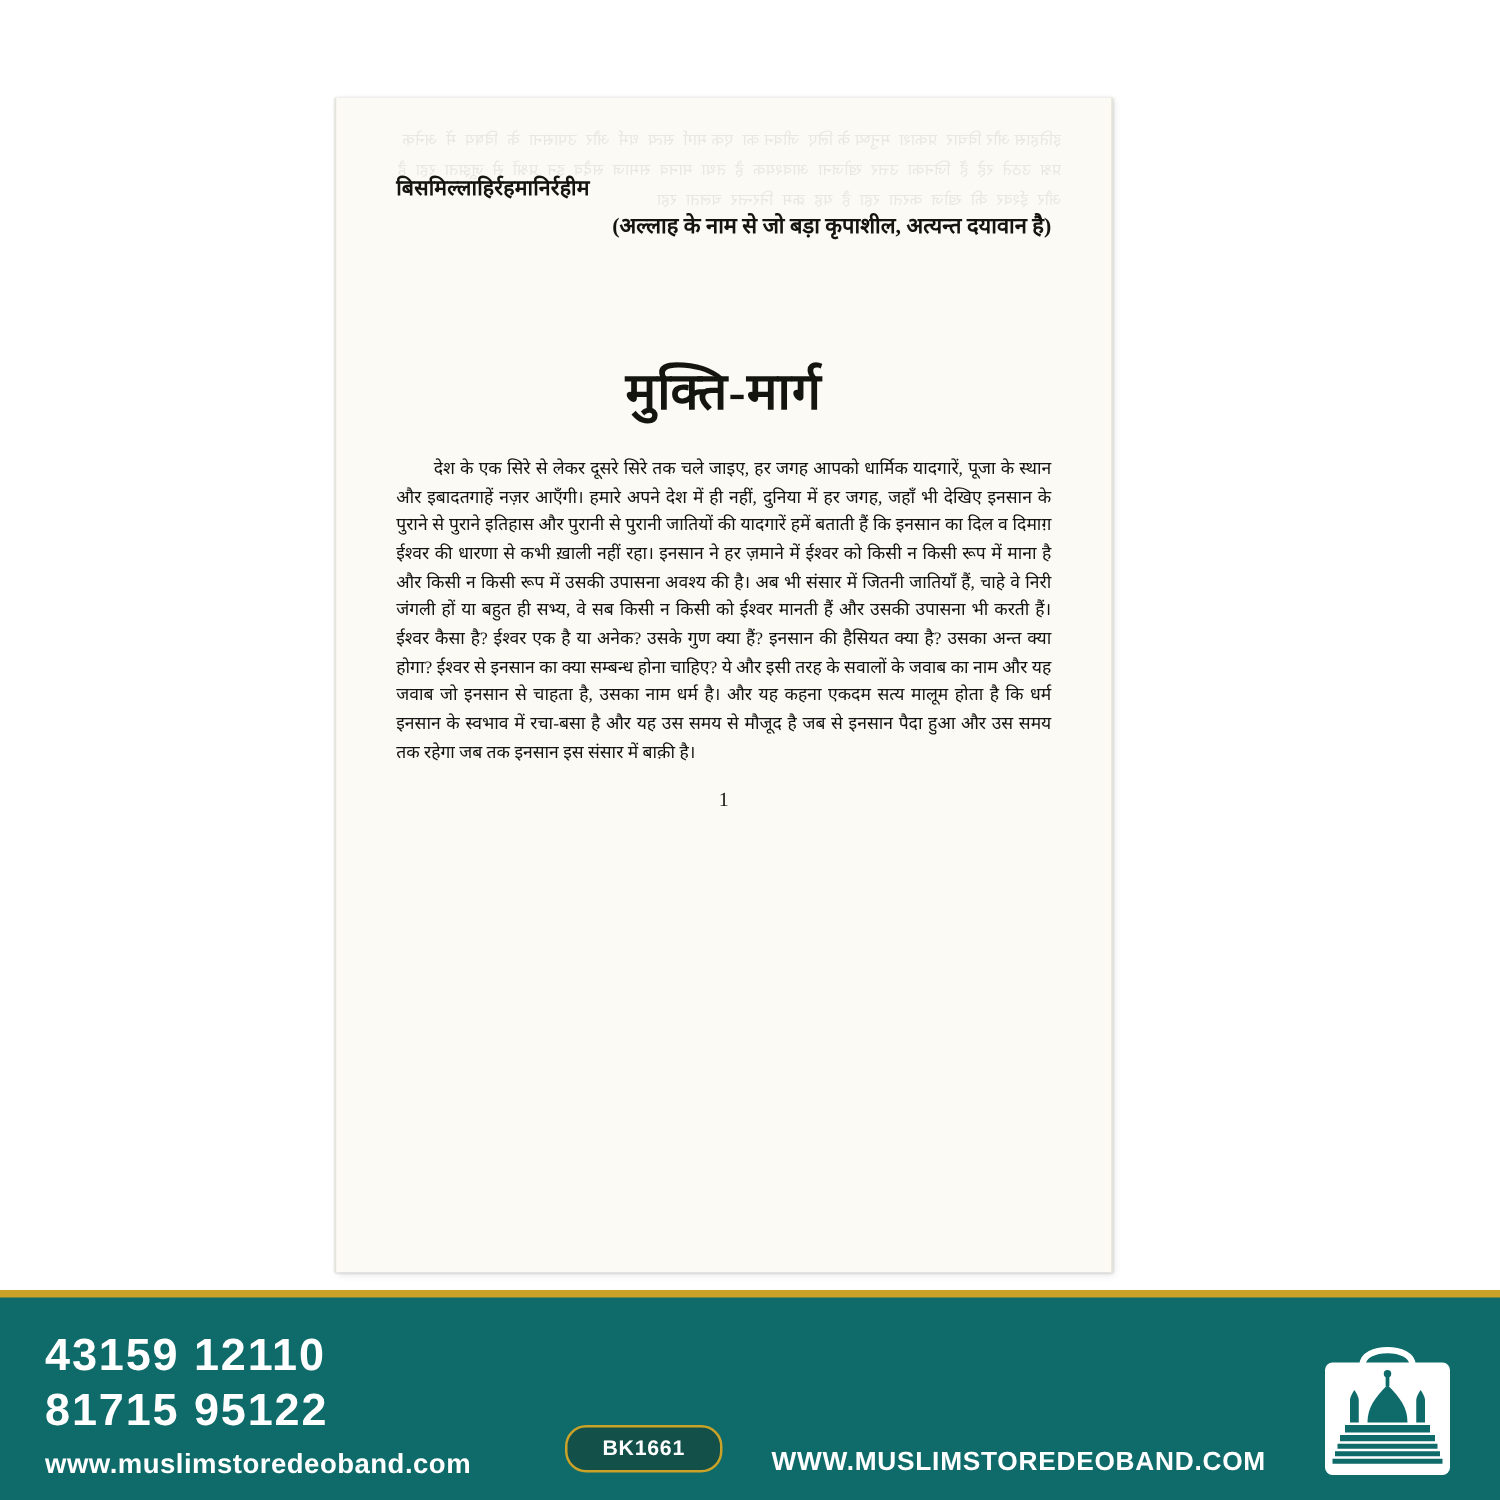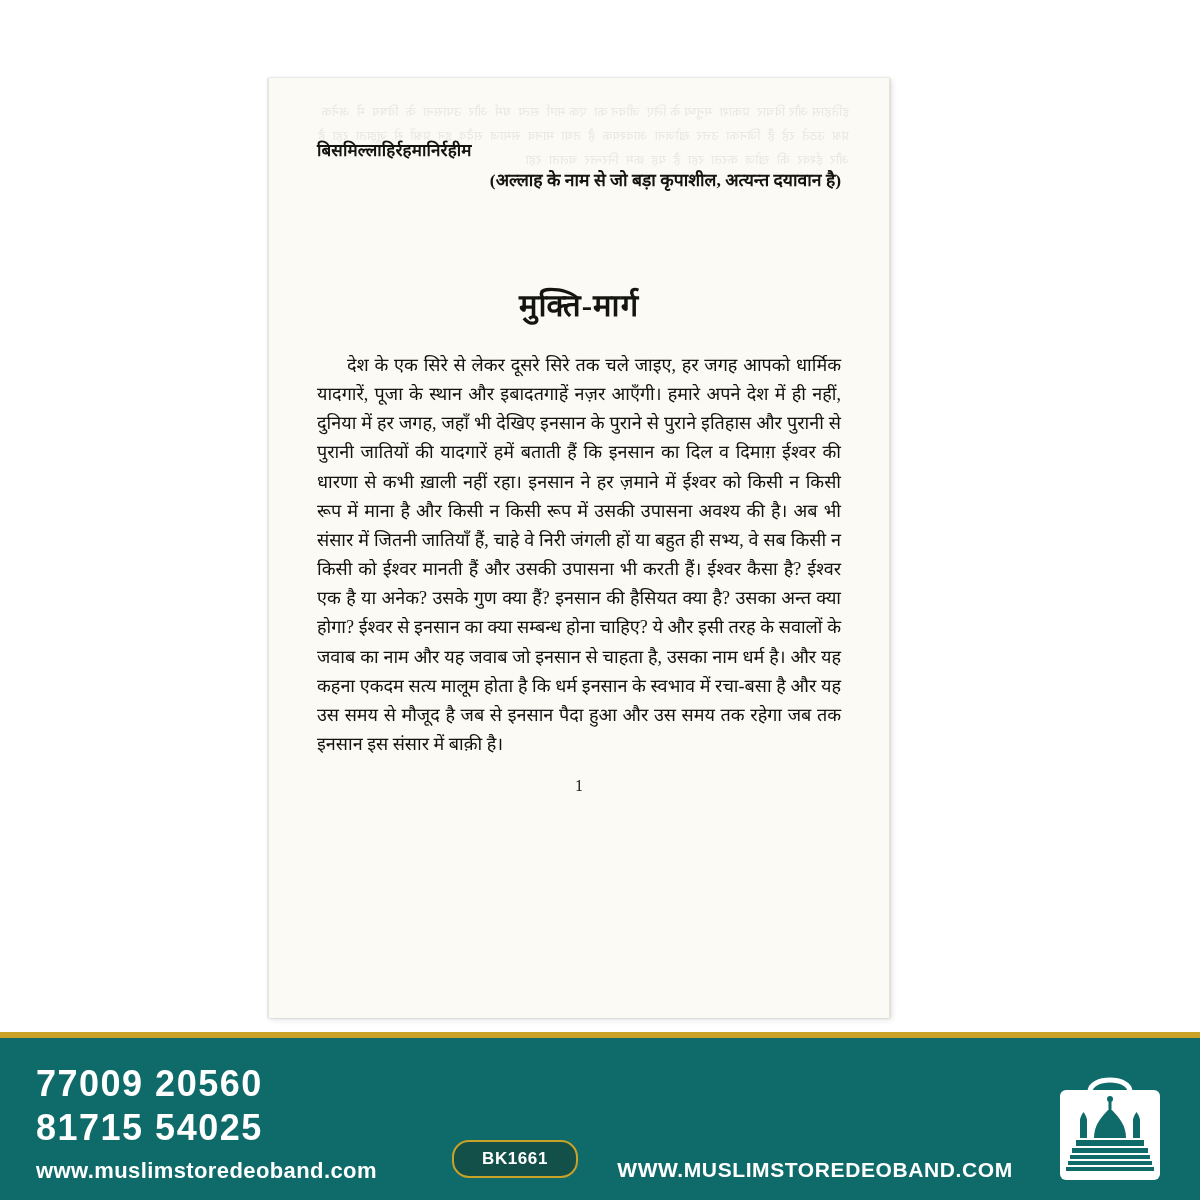--- a/index.html
+++ b/index.html
@@ -76,28 +76,28 @@
     font-family: "Liberation Serif", serif;
     font-weight: bold;
     font-size: 17.5px;
     margin: 0;
   }
 
   .chapter-title {
     text-align: center;
     font-family: "Liberation Serif", serif;
     font-weight: bold;
-    font-size: 31px;
+    font-size: 41px;
     letter-spacing: 1px;
     margin: 92px 0 26px 0;
   }
 
   .body-par {
     font-family: "Liberation Serif", serif;
-    font-size: 18px;
+    font-size: 14px;
     line-height: 1.62;
     text-align: justify;
     text-justify: inter-word;
     text-indent: 30px;
     margin: 0 0 14px 0;
     color: #121210;
   }
 
   .folio {
     text-align: center;
@@ -216,22 +216,22 @@
 
       <div class="folio">1</div>
 
     </div>
   </div>
 </div>
 
 <div class="footer-bar">
 
   <div class="footer-left">
-    <div class="phone">77009 20560</div>
-    <div class="phone">81715 54025</div>
+    <div class="phone">43159 12110</div>
+    <div class="phone">81715 95122</div>
     <div class="site">www.muslimstoredeoband.com</div>
   </div>
 
   <div class="sku-badge">BK1661</div>
 
 
   <div class="footer-url">WWW.MUSLIMSTOREDEOBAND.COM</div>
 
   <svg class="bag-logo" viewBox="0 0 128 122">
 

